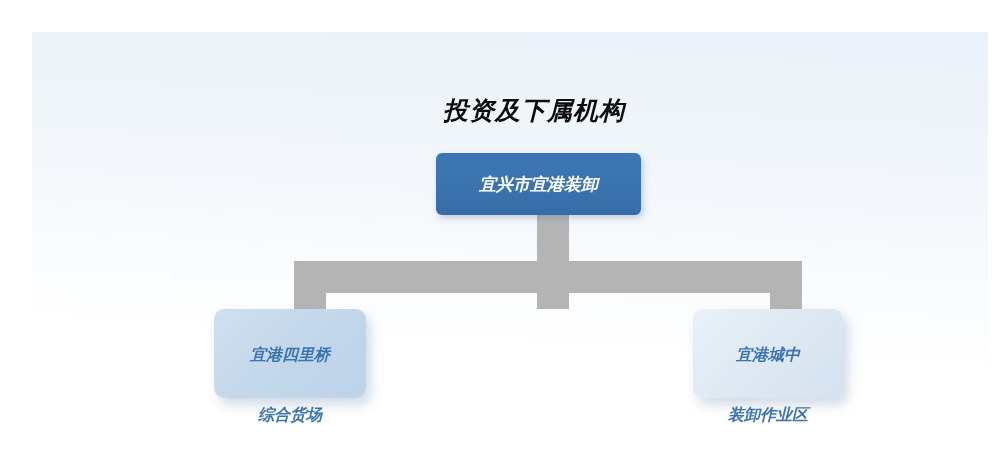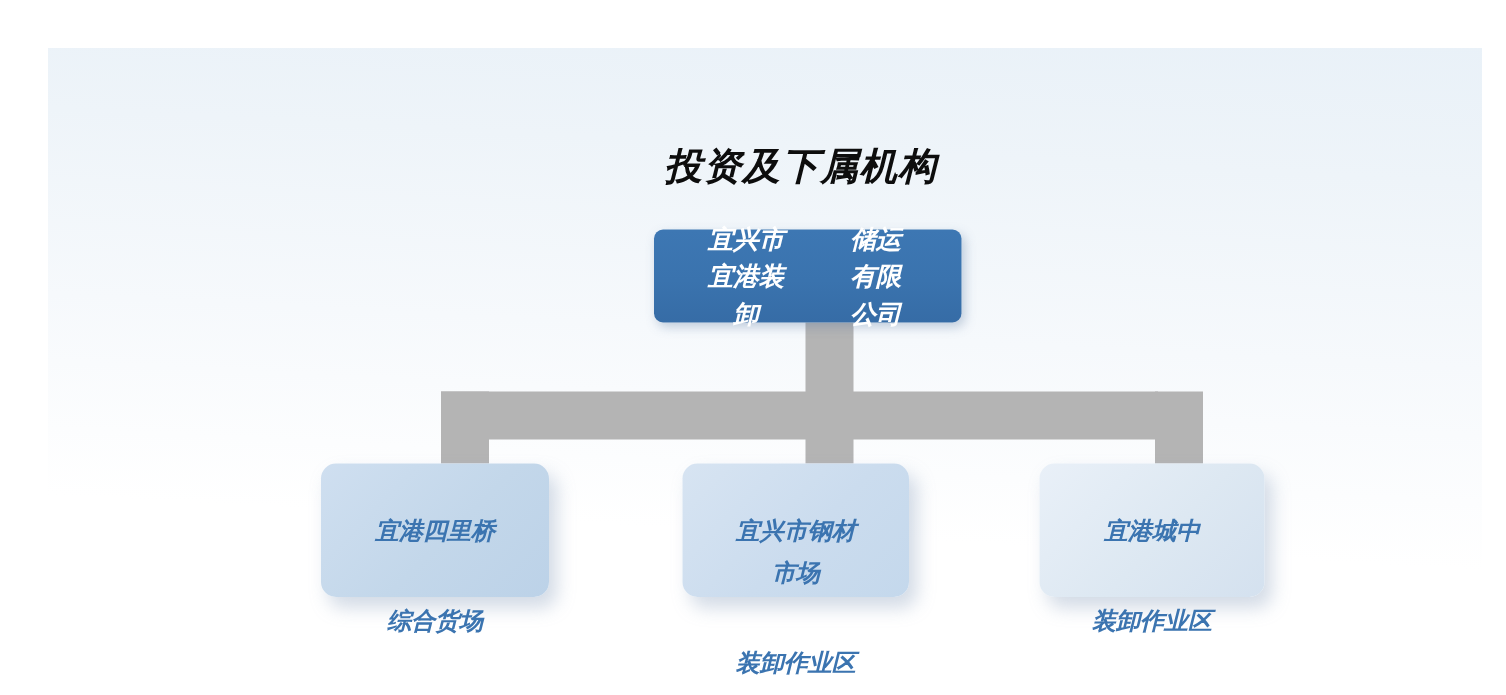--- a/index.html
+++ b/index.html
@@ -91,31 +91,26 @@
 
   <div class="title">投资及下属机构</div>
 
   <div class="line line-stem"></div>
   <div class="line line-horizontal"></div>
   <div class="line line-drop-left"></div>
   <div class="line line-drop-right"></div>
 
   <div class="root-box">
     <span>宜兴市宜港装卸</span>
-    <span>储运有限公司</span>
   </div>
 
   <div class="child-box child-1">
     <span>宜港四里桥</span>
     <span>综合货场</span>
   </div>
 
-  <div class="child-box child-2">
-    <span>宜兴市钢材市场</span>
-    <span>装卸作业区</span>
-  </div>
 
   <div class="child-box child-3">
     <span>宜港城中</span>
     <span>装卸作业区</span>
   </div>
 
 </div>
 
 </body></html>

